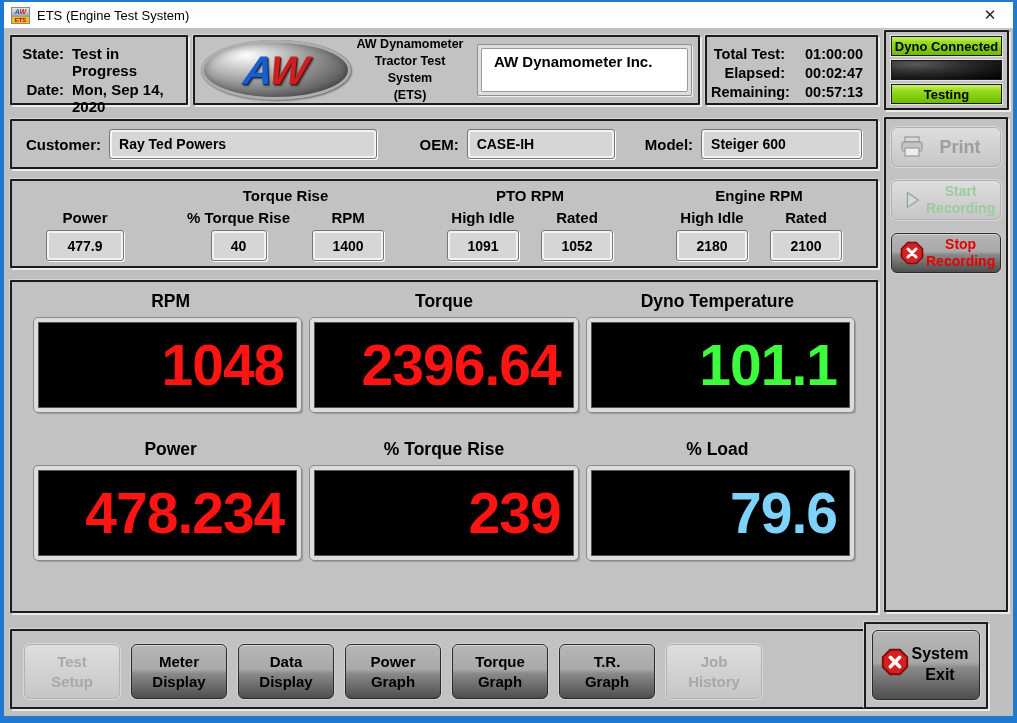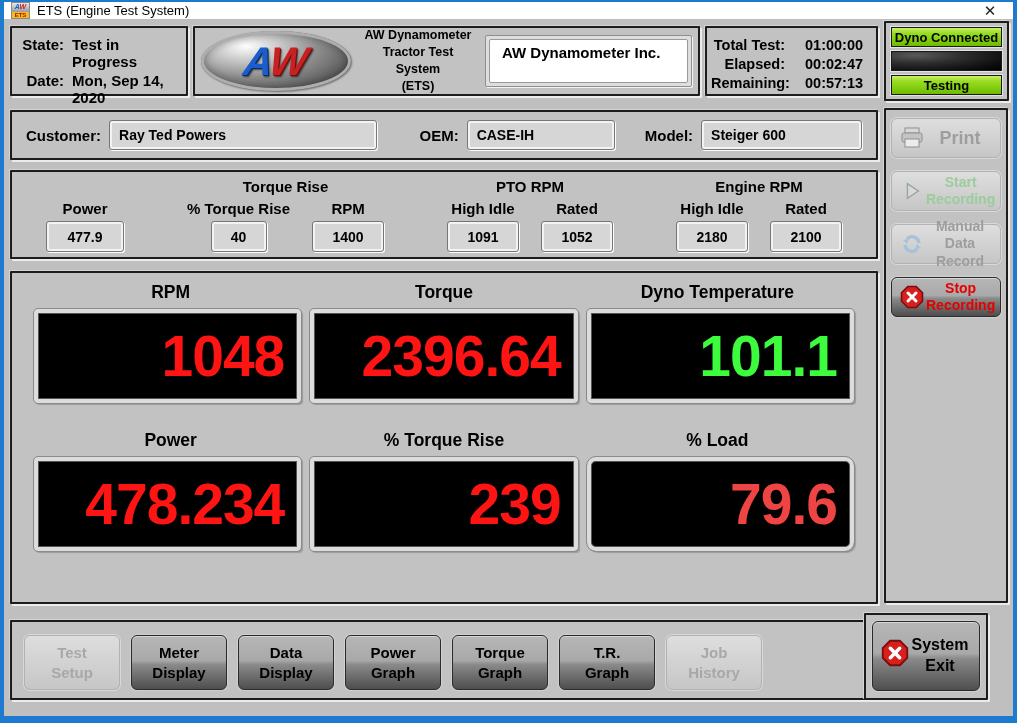--- a/index.html
+++ b/index.html
@@ -3,21 +3,21 @@
 <meta charset="utf-8">
 <style>
   * { box-sizing: border-box; margin: 0; padding: 0; }
   body { font-family: "Liberation Sans", sans-serif; background:#555; }
   .window {
     position: relative; width: 1017px; height: 723px;
     border: solid #1d7ace; border-width: 2px 4px 7px 4px;
     background: #bfbfbf;
   }
   
-  .titlebar { height: 17px; background: #fff; display: flex; align-items: center; }
+  .titlebar { height: 26px; background: #fff; display: flex; align-items: center; }
   .app-icon { width: 19px; height: 17px; margin-left: 7px; border:1px solid #888; overflow:hidden; }
   .app-icon .ic-top { height: 9px; background: linear-gradient(#e8e8e8,#9a9a9a); font: italic bold 7px "Liberation Sans",sans-serif; color:#1a5ecb; text-align:center; line-height:8px; }
   .app-icon .ic-top span { color:#c92121; }
   .app-icon .ic-bot { height: 7px; background:#e8c020; color:#c00; font: bold 6px "Liberation Sans",sans-serif; text-align:center; line-height:6px; }
   .title-text { margin-left: 7px; font-size: 13px; color:#000; }
   .close-btn { margin-left:auto; width: 46px; height: 100%; display:flex; align-items:center; justify-content:center; font-size:15px; color:#222; }
   
   .client { position: relative; width: 1009px; height: 685px; background:#bfbfbf; overflow:hidden; }
   .panel {
     position: absolute; background: #c2c2c2;
@@ -32,21 +32,21 @@
   .logo-panel { display:flex; align-items:center; padding: 0 6px; }
   .aw-logo {
     width: 150px; height: 60px; flex: none; border-radius: 50%;
     background: radial-gradient(ellipse at 30% 25%, #ffffff 0%, #d4d4d4 18%, #8f8f8f 48%, #575757 78%, #a2a2a2 100%);
     box-shadow: inset 0 0 0 3px #aeaeae, inset 0 0 12px rgba(0,0,0,.55), 1px 1px 2px rgba(0,0,0,.45);
     display:flex; align-items:center; justify-content:center;
   }
   .aw-logo .lt { font: italic 900 40px "Liberation Sans",sans-serif; transform: skewX(-8deg); line-height:1; }
   .lt-a { color:#1a5ecb; text-shadow: 1px 1px 0 #0a2a66, 2px 2px 2px rgba(0,0,0,.6); }
   .lt-w { color:#c92121; text-shadow: 1px 1px 0 #6e0d0d, 2px 2px 2px rgba(0,0,0,.6); margin-left:-3px; }
-  .sys-title { flex:none; width: 118px; margin-left:8px; text-align:center; font-weight:bold; font-size:12.5px; line-height:1.35; }
+  .sys-title { flex:none; width: 118px; margin-left:0; text-align:center; font-weight:bold; font-size:12.5px; line-height:1.35; }
   .company-frame { flex:1; height: 52px; margin-left: 8px; background:#dedede; border:1px solid #8f8f8f; border-radius:2px; padding:3px; box-shadow: 1px 1px 0 #f2f2f2; }
   .company-box { height:100%; background:#fff; border:1px solid #9a9a9a; border-radius:2px; font-weight:bold; font-size:15px; padding: 4px 0 0 12px; }
   
   .timer-grid { display:grid; grid-template-columns: 94px auto; row-gap:3px; padding: 9px 4px 0 4px; font-size:14.5px; font-weight:bold; }
   .timer-grid .lab { text-align:right; padding-right:20px; }
   
   .ind-panel { padding: 4px 5px; display:flex; flex-direction:column; gap:4px; }
   .ind-bar { height: 22px; border:1px solid #1a1a1a; box-shadow: 0 0 0 1px #e3e3e3; display:flex; align-items:center; justify-content:center; font-size:13px; font-weight:bold; color:#000; }
   .ind-green { background: linear-gradient(to bottom, #cdf06a 0%, #9adc26 28%, #84cf10 62%, #6fb900 100%); }
   .ind-dark { background: radial-gradient(ellipse at 22% 18%, #5a5a5a 0%, #2e2e2e 38%, #101010 75%, #000 100%); }
@@ -258,21 +258,21 @@
         <div class="meter-label">% Load</div>
       </div>
       <div class="meter-row">
         <div class="meter">
             <div class="meter-display" style="color: rgb(255, 20, 20);">478.234</div>
           </div>
         <div class="meter">
             <div class="meter-display" style="color: rgb(255, 20, 20);">239</div>
           </div>
         <div class="meter">
-            <div class="meter-display" style="color: #ef4444; border-radius: 9px;">79.6</div>
+            <div class="meter-display" style="color: #7dd3fc;">79.6</div>
           </div>
       </div>
     </div>
 
     <div class="panel p-side">
       <div class="side-col">
         <div class="btn3d side-btn btn-print disabled">
           <span class="sb-icon">
             <svg viewBox="0 0 24 24" width="26" height="24">
                 <rect x="5" y="2" width="14" height="5" fill="#d8d8d8" stroke="#8e8e8e"></rect>
@@ -284,34 +284,20 @@
         </div>
         <div class="btn3d side-btn disabled">
           <span class="sb-icon">
             <svg viewBox="0 0 24 24" width="22" height="22">
                 <path d="M7 4 L19 12 L7 20 Z" fill="#d5dbd5" stroke="#9aa49a" stroke-width="1.5"></path>
               </svg>
           </span>
           <span class="sb-text" style="color: rgb(156, 203, 156);">
             <div>Start</div>
             <div>Recording</div>
-          </span>
-        </div>
-        <div class="btn3d side-btn disabled">
-          <span class="sb-icon">
-            <svg viewBox="0 0 24 24" width="24" height="24">
-                <path d="M5 13a7 7 0 0 0 12 4.2" stroke="#a9c2dc" stroke-width="3.4" fill="none"></path>
-                <path d="M19 11A7 7 0 0 0 7 6.8" stroke="#a9c2dc" stroke-width="3.4" fill="none"></path>
-                <path d="M3.2 8.2 L8.8 6.2 L7 12 Z" fill="#a9c2dc"></path>
-                <path d="M20.8 15.8 L15.2 17.8 L17 12 Z" fill="#a9c2dc"></path>
-              </svg>
-          </span>
-          <span class="sb-text" style="color: rgb(158, 158, 158);">
-            <div>Manual</div>
-            <div>Data Record</div>
           </span>
         </div>
         <div class="btn3d side-btn">
           <span class="sb-icon">
             <svg viewBox="0 0 24 24" width="24" height="24">
                 <polygon points="7.8,1.5 16.2,1.5 22.5,7.8 22.5,16.2 16.2,22.5 7.8,22.5 1.5,16.2 1.5,7.8" fill="#d61f1f" stroke="#7e0c0c" stroke-width="1.6"></polygon>
                 <path d="M8 8 L16 16 M16 8 L8 16" stroke="#fff" stroke-width="3" stroke-linecap="round"></path>
               </svg>
           </span>
           <span class="sb-text" style="color: rgb(230, 0, 0);">

